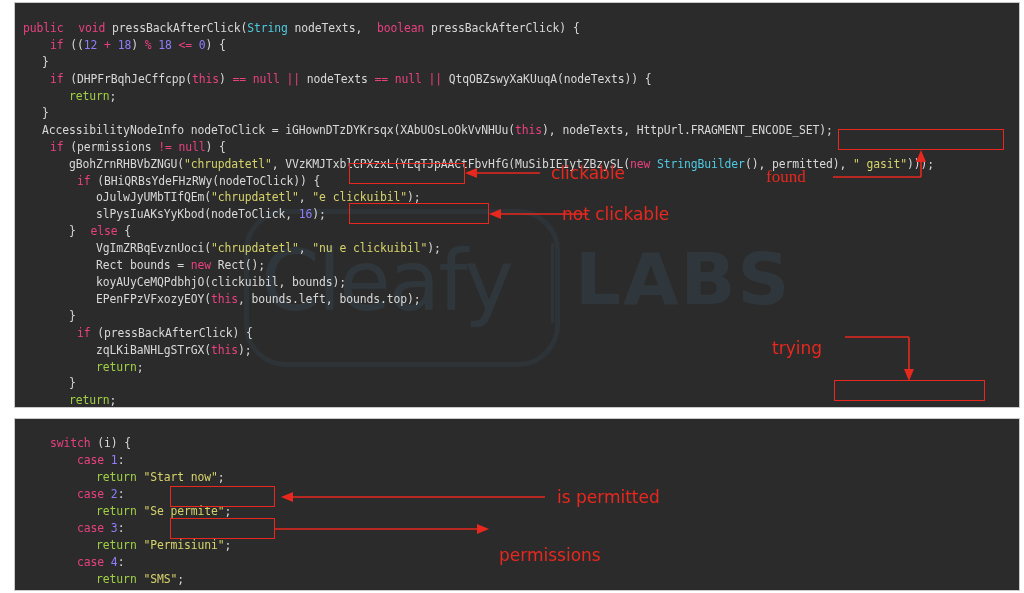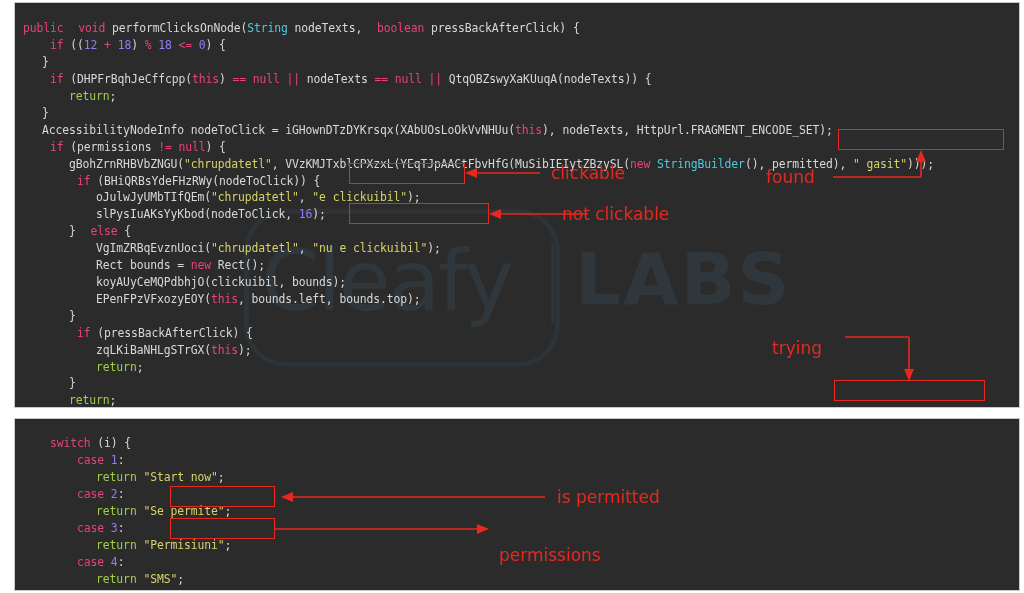--- a/index.html
+++ b/index.html
@@ -87,21 +87,21 @@
 </head>
 <body>
 
 <div id="root">
 
   <div class="panel" id="panel-top">
     <div class="watermark" id="wm-box"></div>
     <div class="watermark" id="wm-cleafy">Cleafy</div>
     <div class="watermark" id="wm-divider"></div>
     <div class="watermark" id="wm-labs">LABS</div>
-    <pre class="code" id="code-top"><span><span class="kw2">public </span><span class="kw2">void </span><span class="pl">performClicksOnNode(</span><span class="type">String</span><span class="pl"> nodeTexts, </span><span class="kw2">boolean</span><span class="pl"> pressBackAfterClick) {</span></span>
+    <pre class="code" id="code-top"><span><span class="kw2">public </span><span class="kw2">void </span><span class="pl">pressBackAfterClick(</span><span class="type">String</span><span class="pl"> nodeTexts, </span><span class="kw2">boolean</span><span class="pl"> pressBackAfterClick) {</span></span>
 <span><span class="pl">    </span><span class="kw2">if</span><span class="pl"> ((</span><span class="num">12</span><span class="op"> + </span><span class="num">18</span><span class="pl">) </span><span class="op">%</span><span class="pl"> </span><span class="num">18</span><span class="pl"> </span><span class="op">&lt;=</span><span class="pl"> </span><span class="num">0</span><span class="pl">) {</span></span>
 <span><span class="pl">    }</span></span>
 <span><span class="pl">    </span><span class="kw2">if</span><span class="pl"> (DHPFrBqhJeCffcpp(</span><span class="op">this</span><span class="pl">) </span><span class="op">==</span><span class="pl"> </span><span class="op">null</span><span class="pl"> </span><span class="op">||</span><span class="pl"> nodeTexts </span><span class="op">==</span><span class="pl"> </span><span class="op">null</span><span class="pl"> </span><span class="op">||</span><span class="pl"> QtqOBZswyXaKUuqA(nodeTexts)) {</span></span>
 <span><span class="pl">        </span><span class="ret">return</span><span class="pl">;</span></span>
 <span><span class="pl">    }</span></span>
 <span><span class="pl">    AccessibilityNodeInfo nodeToClick = iGHownDTzDYKrsqx(XAbUOsLoOkVvNHUu(</span><span class="op">this</span><span class="pl">), nodeTexts, HttpUrl.FRAGMENT_ENCODE_SET);</span></span>
 <span><span class="pl">    </span><span class="kw2">if</span><span class="pl"> (permissions </span><span class="op">!=</span><span class="pl"> </span><span class="op">null</span><span class="pl">) {</span></span>
 <span><span class="pl">        gBohZrnRHBVbZNGU(</span><span class="str">"chrupdatetl"</span><span class="pl">, VVzKMJTxblCPXzxL(YEqTJpAACtFbvHfG(MuSibIEIytZBzySL(</span><span class="op">new </span><span class="type">StringBuilder</span><span class="pl">(), permitted), </span><span class="str">" gasit"</span><span class="pl">)));</span></span>
 <span><span class="pl">        </span><span class="kw2">if</span><span class="pl"> (BHiQRBsYdeFHzRWy(nodeToClick)) {</span></span>
 <span><span class="pl">            oJulwJyUMbTIfQEm(</span><span class="str">"chrupdatetl"</span><span class="pl">, </span><span class="str">"e clickuibil"</span><span class="pl">);</span></span>
@@ -162,20 +162,20 @@
       <polygon points="909,381 904,369 914,369" fill="#e8281e"></polygon>
 
       <line x1="545" y1="497" x2="290" y2="497" stroke="#e8281e" stroke-width="1.6"></line>
       <polygon points="281,497 293,492 293,502" fill="#e8281e"></polygon>
 
       <line x1="275" y1="529" x2="480" y2="529" stroke="#e8281e" stroke-width="1.6"></line>
       <polygon points="489,529 477,524 477,534" fill="#e8281e"></polygon>
     </svg>
 
     <div class="ann-label" style="left:551px;top:163px;">clickable</div>
-    <div class="ann-label" style="left:766px;top:167px;">found</div>
+    <div class="ann-label" style="left:766px;top:167px;font-family:Liberation Serif, serif;">found</div>
     <div class="ann-label" style="left:562px;top:204px;">not clickable</div>
     <div class="ann-label" style="left:772px;top:338px;">trying</div>
     <div class="ann-label" style="left:557px;top:487px;">is permitted</div>
     <div class="ann-label" style="left:499px;top:521px;margin-top:24px;">permissions</div>
   </div>
 
 </div>
 
 </body></html>

